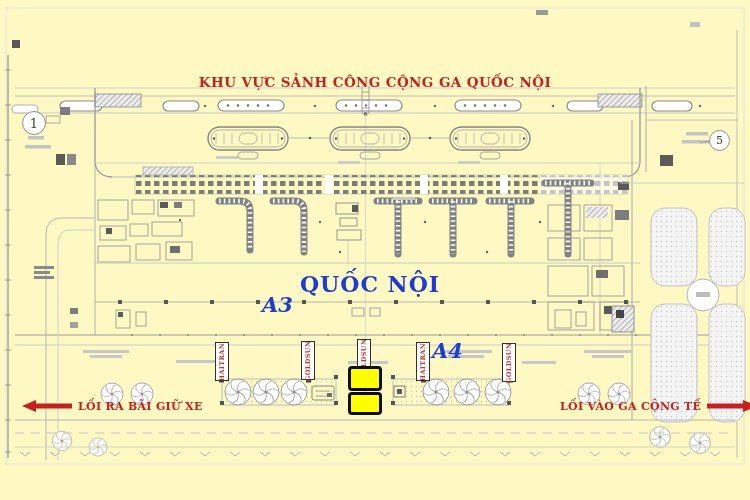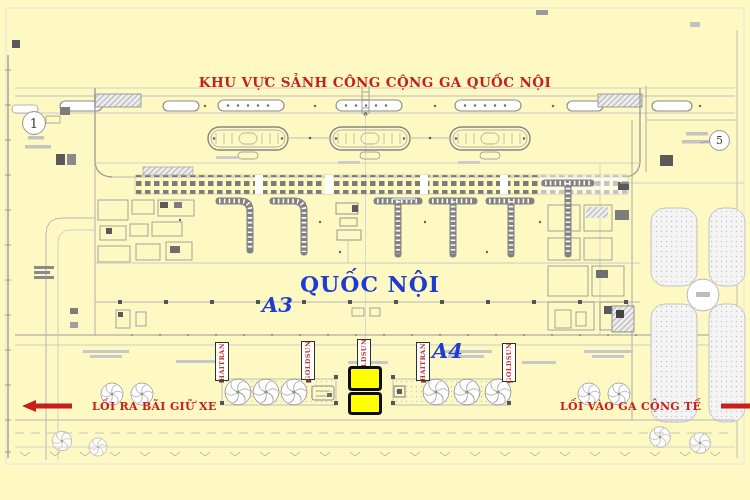--- a/index.html
+++ b/index.html
@@ -12,21 +12,21 @@
   .hall{left:280px;top:271px;width:180px;text-align:center;font-weight:bold;font-size:22px;
         letter-spacing:1px;color:#1e3bd2;}
   .zoneA{font-weight:bold;font-style:italic;font-size:21px;color:#1e3bd2;}
   .numcircle{border:1.4px solid #8d8d8d;border-radius:50%;display:flex;align-items:center;
              justify-content:center;color:#3f3f3f;background:#fff;}
   .adpanel{width:14px;height:39px;border:1.5px solid #2f2f2f;background:#fff;display:flex;
            align-items:center;justify-content:center;box-sizing:border-box;}
   .adpanel span{display:block;transform:rotate(-90deg);font-size:6.5px;font-weight:bold;
                 color:#c03434;letter-spacing:.4px;white-space:nowrap;}
   .hl{background:#ffff00;border:3px solid #0d0d0d;border-radius:4px;box-sizing:border-box;}
-  .exitlbl{display:flex;align-items:center;gap:20px;color:#c81e1e;font-weight:bold;
+  .exitlbl{display:flex;align-items:center;gap:6px;color:#c81e1e;font-weight:bold;
            font-size:11px;letter-spacing:.3px;white-space:nowrap;}
 </style>
 </head>
 <body>
 
 <div class="canvas">
 
   <svg class="plan" width="750" height="500" viewBox="0 0 750 500">
     <defs>
       <pattern id="hatch" width="4" height="4" patternUnits="userSpaceOnUse" patternTransform="rotate(45)">

